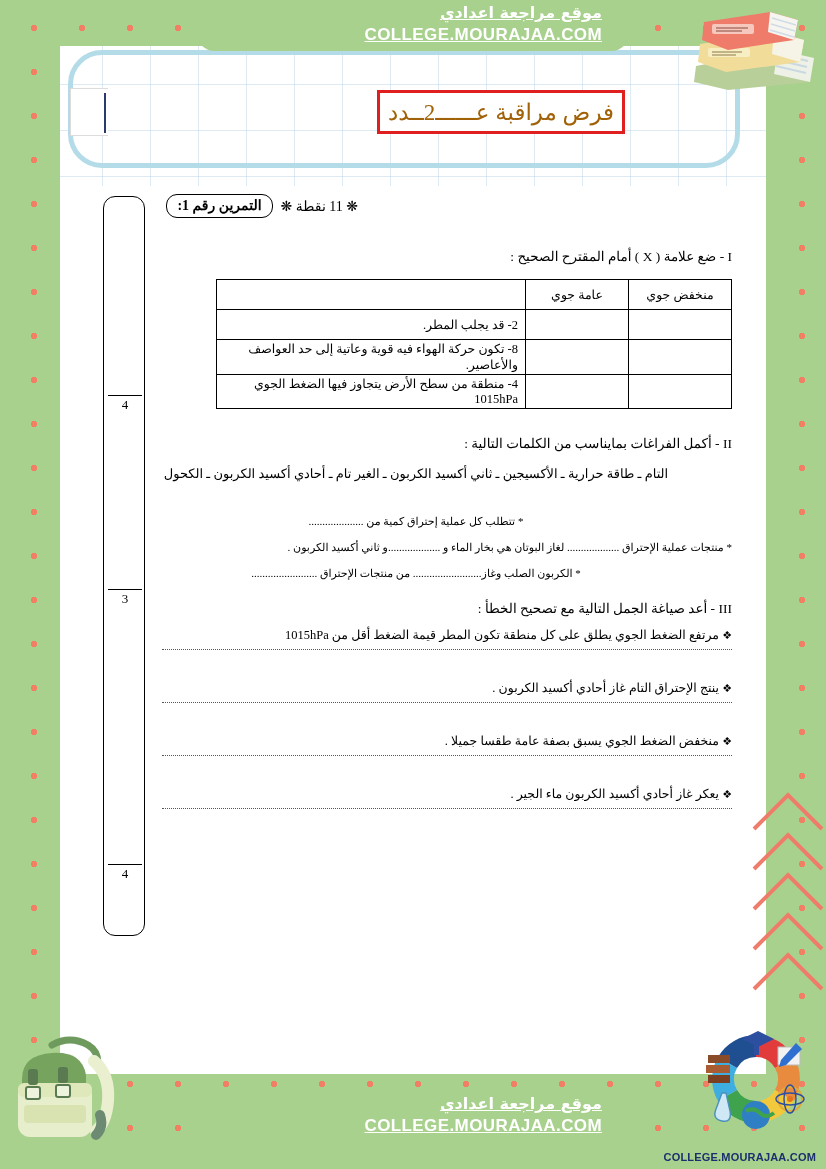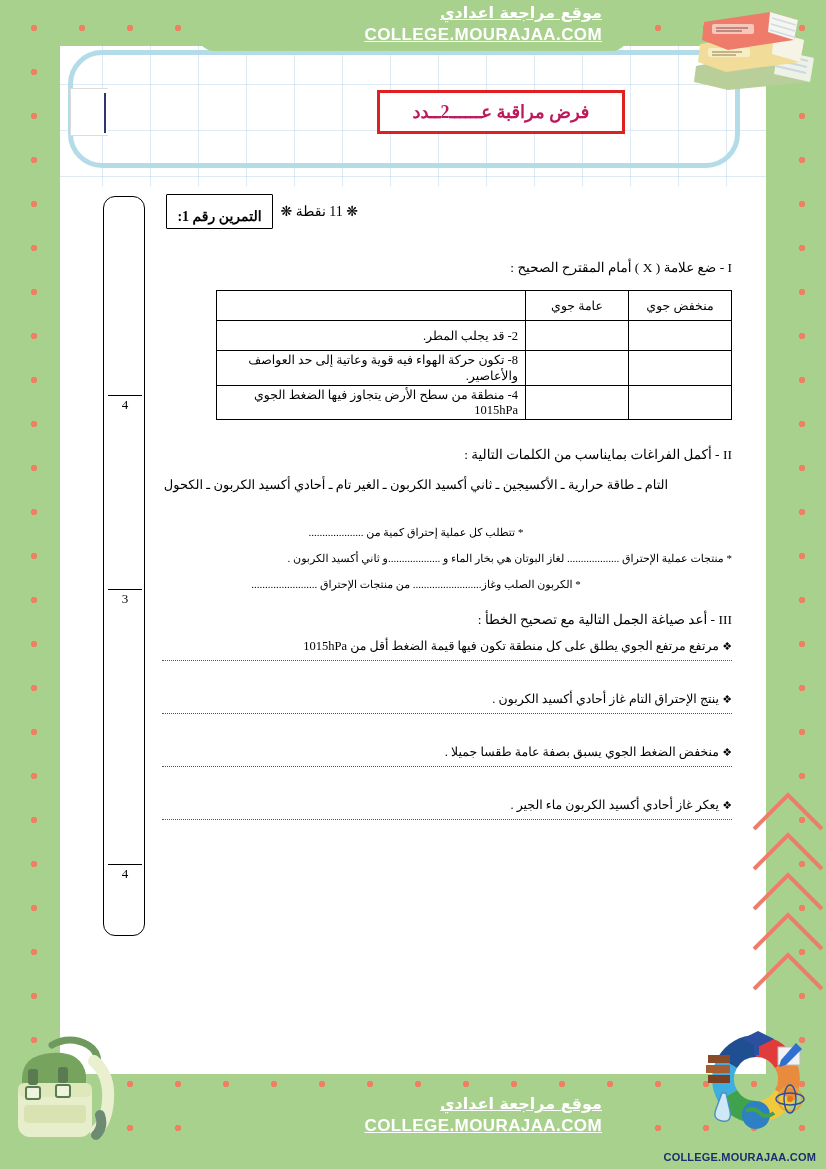--- a/index.html
+++ b/index.html
@@ -88,23 +88,23 @@
     width: 248px;
     height: 44px;
     border: 3px solid #e02020;
     box-sizing: border-box;
     background: #ffffff;
     display: flex;
     align-items: center;
     justify-content: center;
   }
   .title-box .title-text {
-    font-size: 18px;
-    font-weight: 700;
-    color: #be185d;
+    font-size: 23px;
+    font-weight: 400;
+    color: #a16207;
     letter-spacing: 0;
     white-space: nowrap;
     direction: rtl;
   }
 
   
   .ribbon {
     position: absolute;
     left: 50%;
     transform: translateX(-50%);
@@ -180,22 +180,22 @@
   .ex-head-row {
     display: flex;
     align-items: center;
     justify-content: flex-start;
     gap: 8px;
     margin-right: 374px;
     margin-bottom: 30px;
   }
   .ex-chip {
     border: 1.5px solid #000;
-    border-radius: 1px;
-    padding: 13px 10px 3px;
+    border-radius: 11px;
+    padding: 2px 10px 3px;
     font-size: 14px;
     font-weight: 700;
     white-space: nowrap;
   }
   .ex-points {
     font-size: 14px;
     font-weight: 400;
     white-space: nowrap;
     letter-spacing: 1px;
   }
@@ -374,21 +374,21 @@
     <p class="blank-line" style="text-align:right;">* منتجات عملية الإحتراق ................... لغاز البوتان هي بخار الماء  و  ...................و ثاني أكسيد الكربون .</p>
     <p class="blank-line" style="text-align:center;margin-bottom:20px;">* الكربون الصلب وغاز......................... من منتجات الإحتراق ........................</p>
 
     <p class="sec-line" style="margin-bottom:10px;">
       <span class="roman">III</span>
       <span>-  أعد صياغة الجمل التالية مع تصحيح الخطأ :</span>
     </p>
 
     <p class="stmt">
       <span class="star">❖</span>
-      <span>مرتفع مرتفع الجوي يطلق على كل منطقة تكون فيها قيمة  الضغط أقل من 1015hPa</span>
+      <span>مرتفع الضغط الجوي يطلق على كل منطقة تكون المطر قيمة  الضغط أقل من 1015hPa</span>
     </p>
     <div class="rule"></div>
 
     <p class="stmt">
       <span class="star">❖</span>
       <span>ينتج الإحتراق التام غاز أحادي أكسيد الكربون .</span>
     </p>
     <div class="rule"></div>
 
     <p class="stmt">

